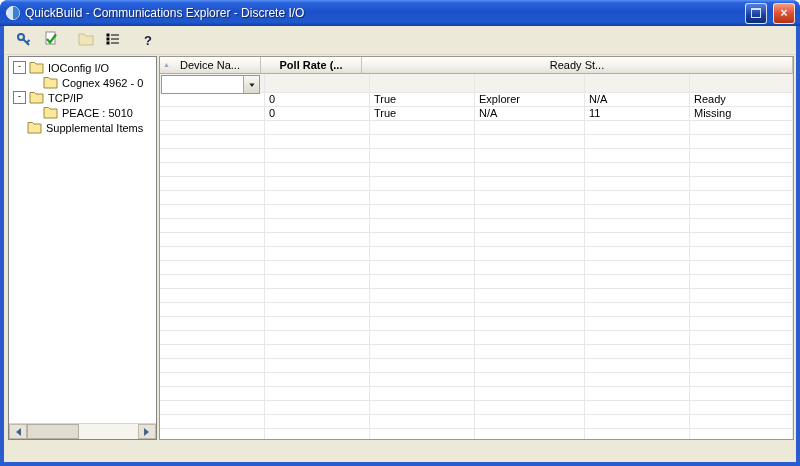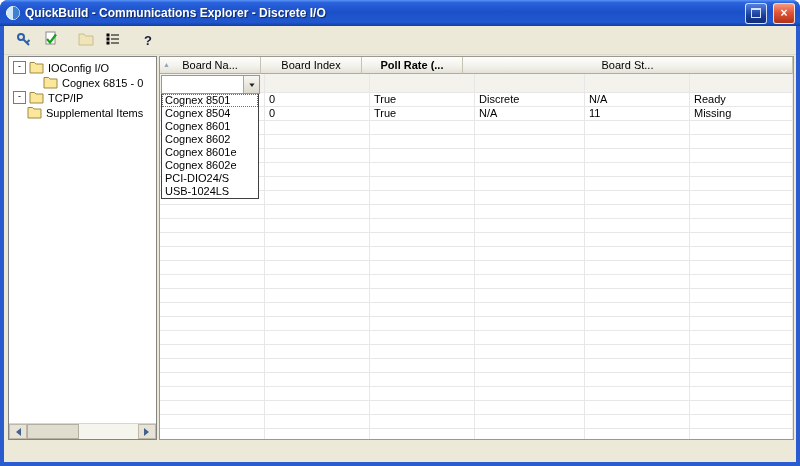--- a/index.html
+++ b/index.html
@@ -2,21 +2,21 @@
 <html><head>
 <meta charset="utf-8">
 <style>
   html,body{margin:0;padding:0;background:#fff;}
   .window{position:relative;width:800px;height:466px;background:#2a5cd0;border-radius:8px 8px 0 0;overflow:hidden;
           font-family:"Liberation Sans",sans-serif;font-size:11px;color:#000;}
   
   .titlebar{position:absolute;top:0;left:0;right:0;height:26px;display:flex;align-items:center;gap:4px;padding:0 5px;
             background:linear-gradient(180deg,#5a93f5 0%,#2a63dd 10%,#1b50c8 45%,#2058d0 85%,#123e9e 100%);}
   .app-icon{width:16px;height:16px;flex:none;display:flex;}
-  .title-text{flex:1;color:#fff;font-weight:bold;font-size:12px;text-shadow:1px 1px 1px rgba(0,0,0,.55);
+  .title-text{flex:1;color:#fff;font-weight:normal;font-size:12px;text-shadow:1px 1px 1px rgba(0,0,0,.55);
               white-space:nowrap;overflow:hidden;}
   .win-btn{width:20px;height:19px;border-radius:3px;border:1px solid rgba(255,255,255,.8);margin-left:2px;
            display:flex;align-items:center;justify-content:center;flex:none;}
   .win-btn.max{background:linear-gradient(180deg,#5580e0,#1a3f9e 60%,#102c77);}
   .max-glyph{width:8px;height:7px;border:1px solid #d7e2ff;border-top-width:2px;}
   .win-btn.close{background:linear-gradient(180deg,#f59a7f,#e25437 45%,#b03315);color:#fff;font-weight:bold;font-size:12px;line-height:12px;}
   
   .window-body{position:absolute;left:4px;right:4px;top:26px;bottom:4px;background:#ECE9D8;}
   .toolbar{position:absolute;top:0;left:0;right:0;height:28px;display:flex;align-items:center;padding:0 8px;border-bottom:1px solid #ddd9cc;}
   .tbtn{width:24px;height:23px;display:flex;align-items:center;justify-content:center;margin-right:3px;}
@@ -129,30 +129,39 @@
             </span>
             <span class="tree-label">IOConfig I/O</span>
           </div>
           <div class="tree-row" style="padding-left: 20px;">
             <span class="expander"></span>
             <span class="tree-folder">
               <svg width="15" height="13" viewBox="0 0 15 13">
                 <path d="M1 3 L1 1.5 L5.5 1.5 L7 3 L14 3 L14 12 L1 12 Z" fill="#FCE79B" stroke="#9C8A45"></path>
               </svg>
             </span>
-            <span class="tree-label">Cognex 6815 - 0</span>
+            <span class="tree-label">Cognex 4962 - 0</span>
           </div>
           <div class="tree-row" style="padding-left: 4px;">
             <span class="expander has-box">-</span>
             <span class="tree-folder">
               <svg width="15" height="13" viewBox="0 0 15 13">
                 <path d="M1 3 L1 1.5 L5.5 1.5 L7 3 L14 3 L14 12 L1 12 Z" fill="#FCE79B" stroke="#9C8A45"></path>
               </svg>
             </span>
             <span class="tree-label">TCP/IP</span>
+          </div>
+          <div class="tree-row" style="padding-left: 20px;">
+            <span class="expander"></span>
+            <span class="tree-folder">
+              <svg width="15" height="13" viewBox="0 0 15 13">
+                <path d="M1 3 L1 1.5 L5.5 1.5 L7 3 L14 3 L14 12 L1 12 Z" fill="#FCE79B" stroke="#9C8A45"></path>
+              </svg>
+            </span>
+            <span class="tree-label">PEACE : 5010</span>
           </div>
           <div class="tree-row" style="padding-left: 4px;">
             <span class="expander"></span>
             <span class="tree-folder">
               <svg width="15" height="13" viewBox="0 0 15 13">
                 <path d="M1 3 L1 1.5 L5.5 1.5 L7 3 L14 3 L14 12 L1 12 Z" fill="#FCE79B" stroke="#9C8A45"></path>
               </svg>
             </span>
             <span class="tree-label">Supplemental Items</span>
           </div>
@@ -167,46 +176,43 @@
         <span class="sb-btn">
             <span class="tri-r"></span>
           </span>
       </div>
     </div>
 
     <div class="grid-panel">
       <div class="grid-header" id="grid-header">
           <div class="hcell" style="width: 100px;">
             <span class="sort-tri">▲</span>
-            <span>Board Na...</span>
-          </div>
-          <div class="hcell" style="width: 100px;">
-            <span>Board Index</span>
+            <span>Device Na...</span>
           </div>
           <div class="hcell" style="width: 100px; font-weight: bold;">
             <span>Poll Rate (...</span>
           </div>
           <div class="hcell fill">
-            <span>Board St...</span>
+            <span>Ready St...</span>
           </div>
         </div>
       <div class="grid-body" id="grid-body">
           <div class="row new-row">
             <div class="cell" style="width: 100px;"></div>
             <div class="cell" style="width: 100px;"></div>
             <div class="cell" style="width: 100px;"></div>
             <div class="cell" style="width: 105px;"></div>
             <div class="cell" style="width: 100px;"></div>
             <div class="cell fill"></div>
           </div>
           <div class="row">
             <div class="cell" style="width: 100px;"></div>
             <div class="cell" style="width: 100px;">0</div>
             <div class="cell" style="width: 100px;">True</div>
-            <div class="cell" style="width: 105px;">Discrete</div>
+            <div class="cell" style="width: 105px;">Explorer</div>
             <div class="cell" style="width: 100px;">N/A</div>
             <div class="cell fill">Ready</div>
           </div>
           <div class="row">
             <div class="cell" style="width: 100px;"></div>
             <div class="cell" style="width: 100px;">0</div>
             <div class="cell" style="width: 100px;">True</div>
             <div class="cell" style="width: 105px;">N/A</div>
             <div class="cell" style="width: 100px;">11</div>
             <div class="cell fill">Missing</div>
@@ -395,25 +401,15 @@
             <div class="cell" style="width: 100px;"></div>
             <div class="cell fill"></div>
           </div>
         </div>
       <div class="combo">
         <span class="combo-edit"></span>
         <span class="combo-btn">
             <span class="chev">▼</span>
           </span>
       </div>
-      <div class="dropdown" id="dropdown">
-          <div class="opt focused">Cognex 8501</div>
-          <div class="opt">Cognex 8504</div>
-          <div class="opt">Cognex 8601</div>
-          <div class="opt">Cognex 8602</div>
-          <div class="opt">Cognex 8601e</div>
-          <div class="opt">Cognex 8602e</div>
-          <div class="opt">PCI-DIO24/S</div>
-          <div class="opt">USB-1024LS</div>
-        </div>
     </div>
   </div>
 </div>
 
 </body></html>

